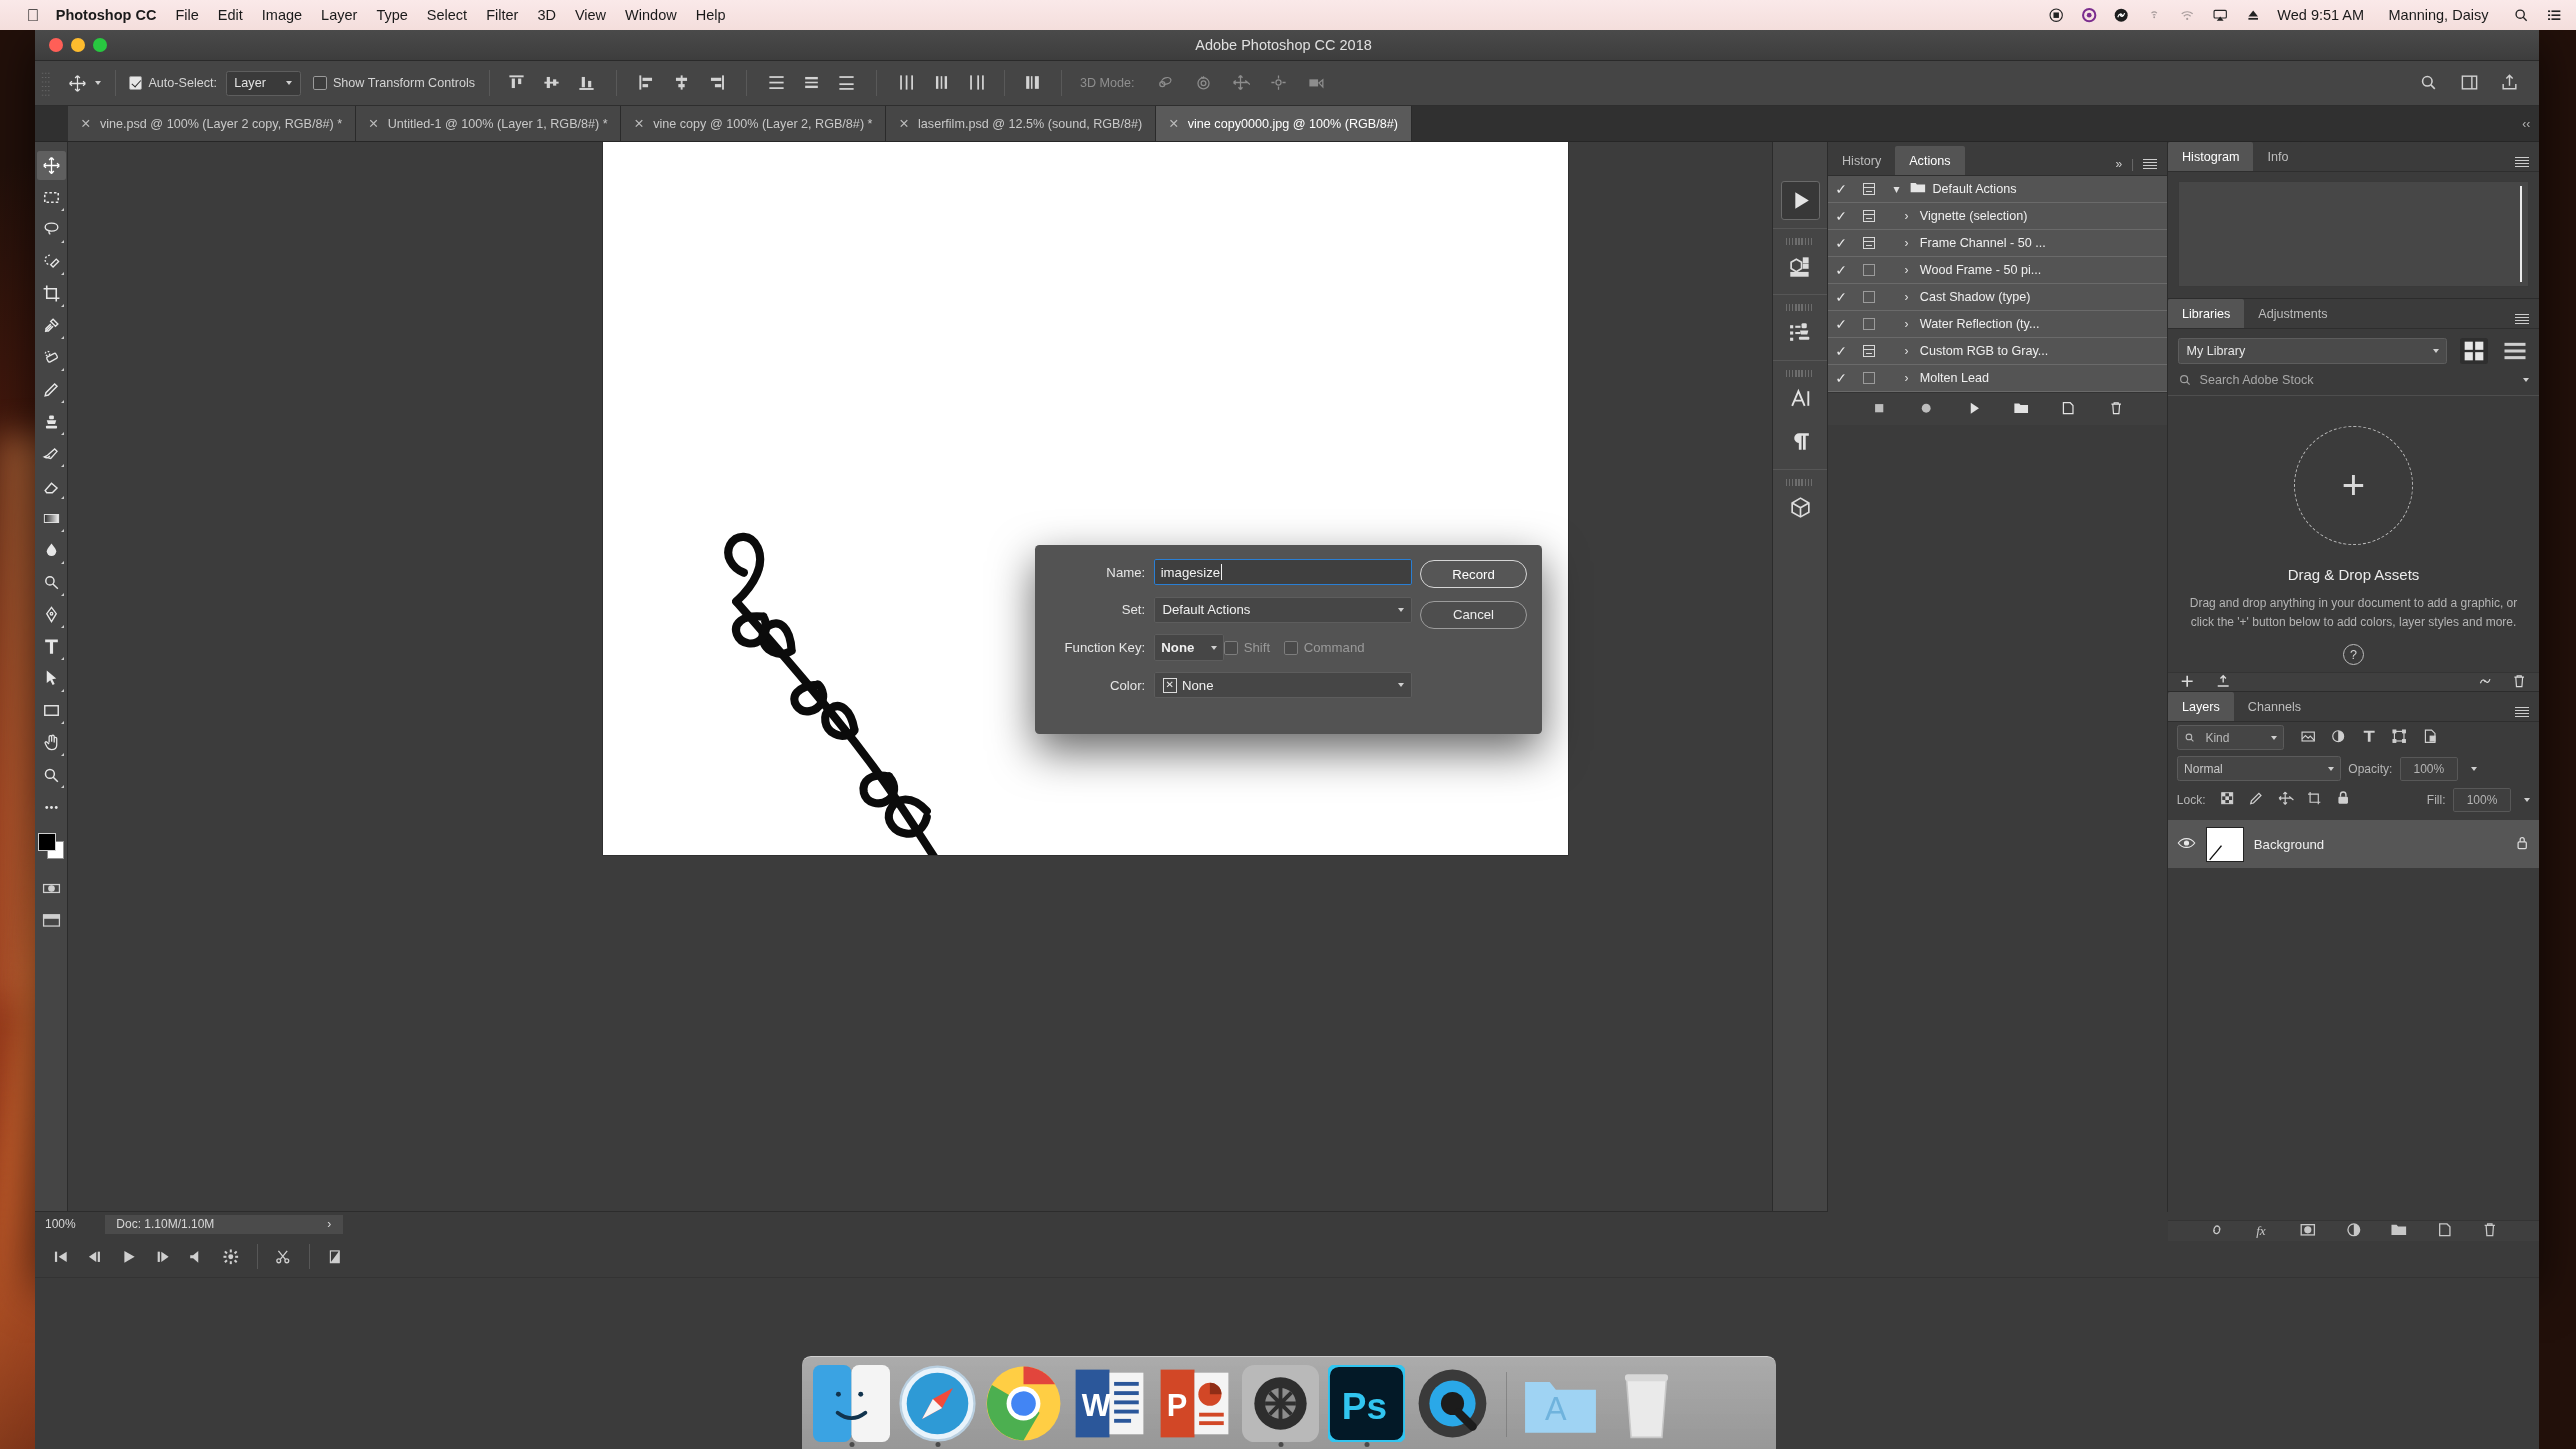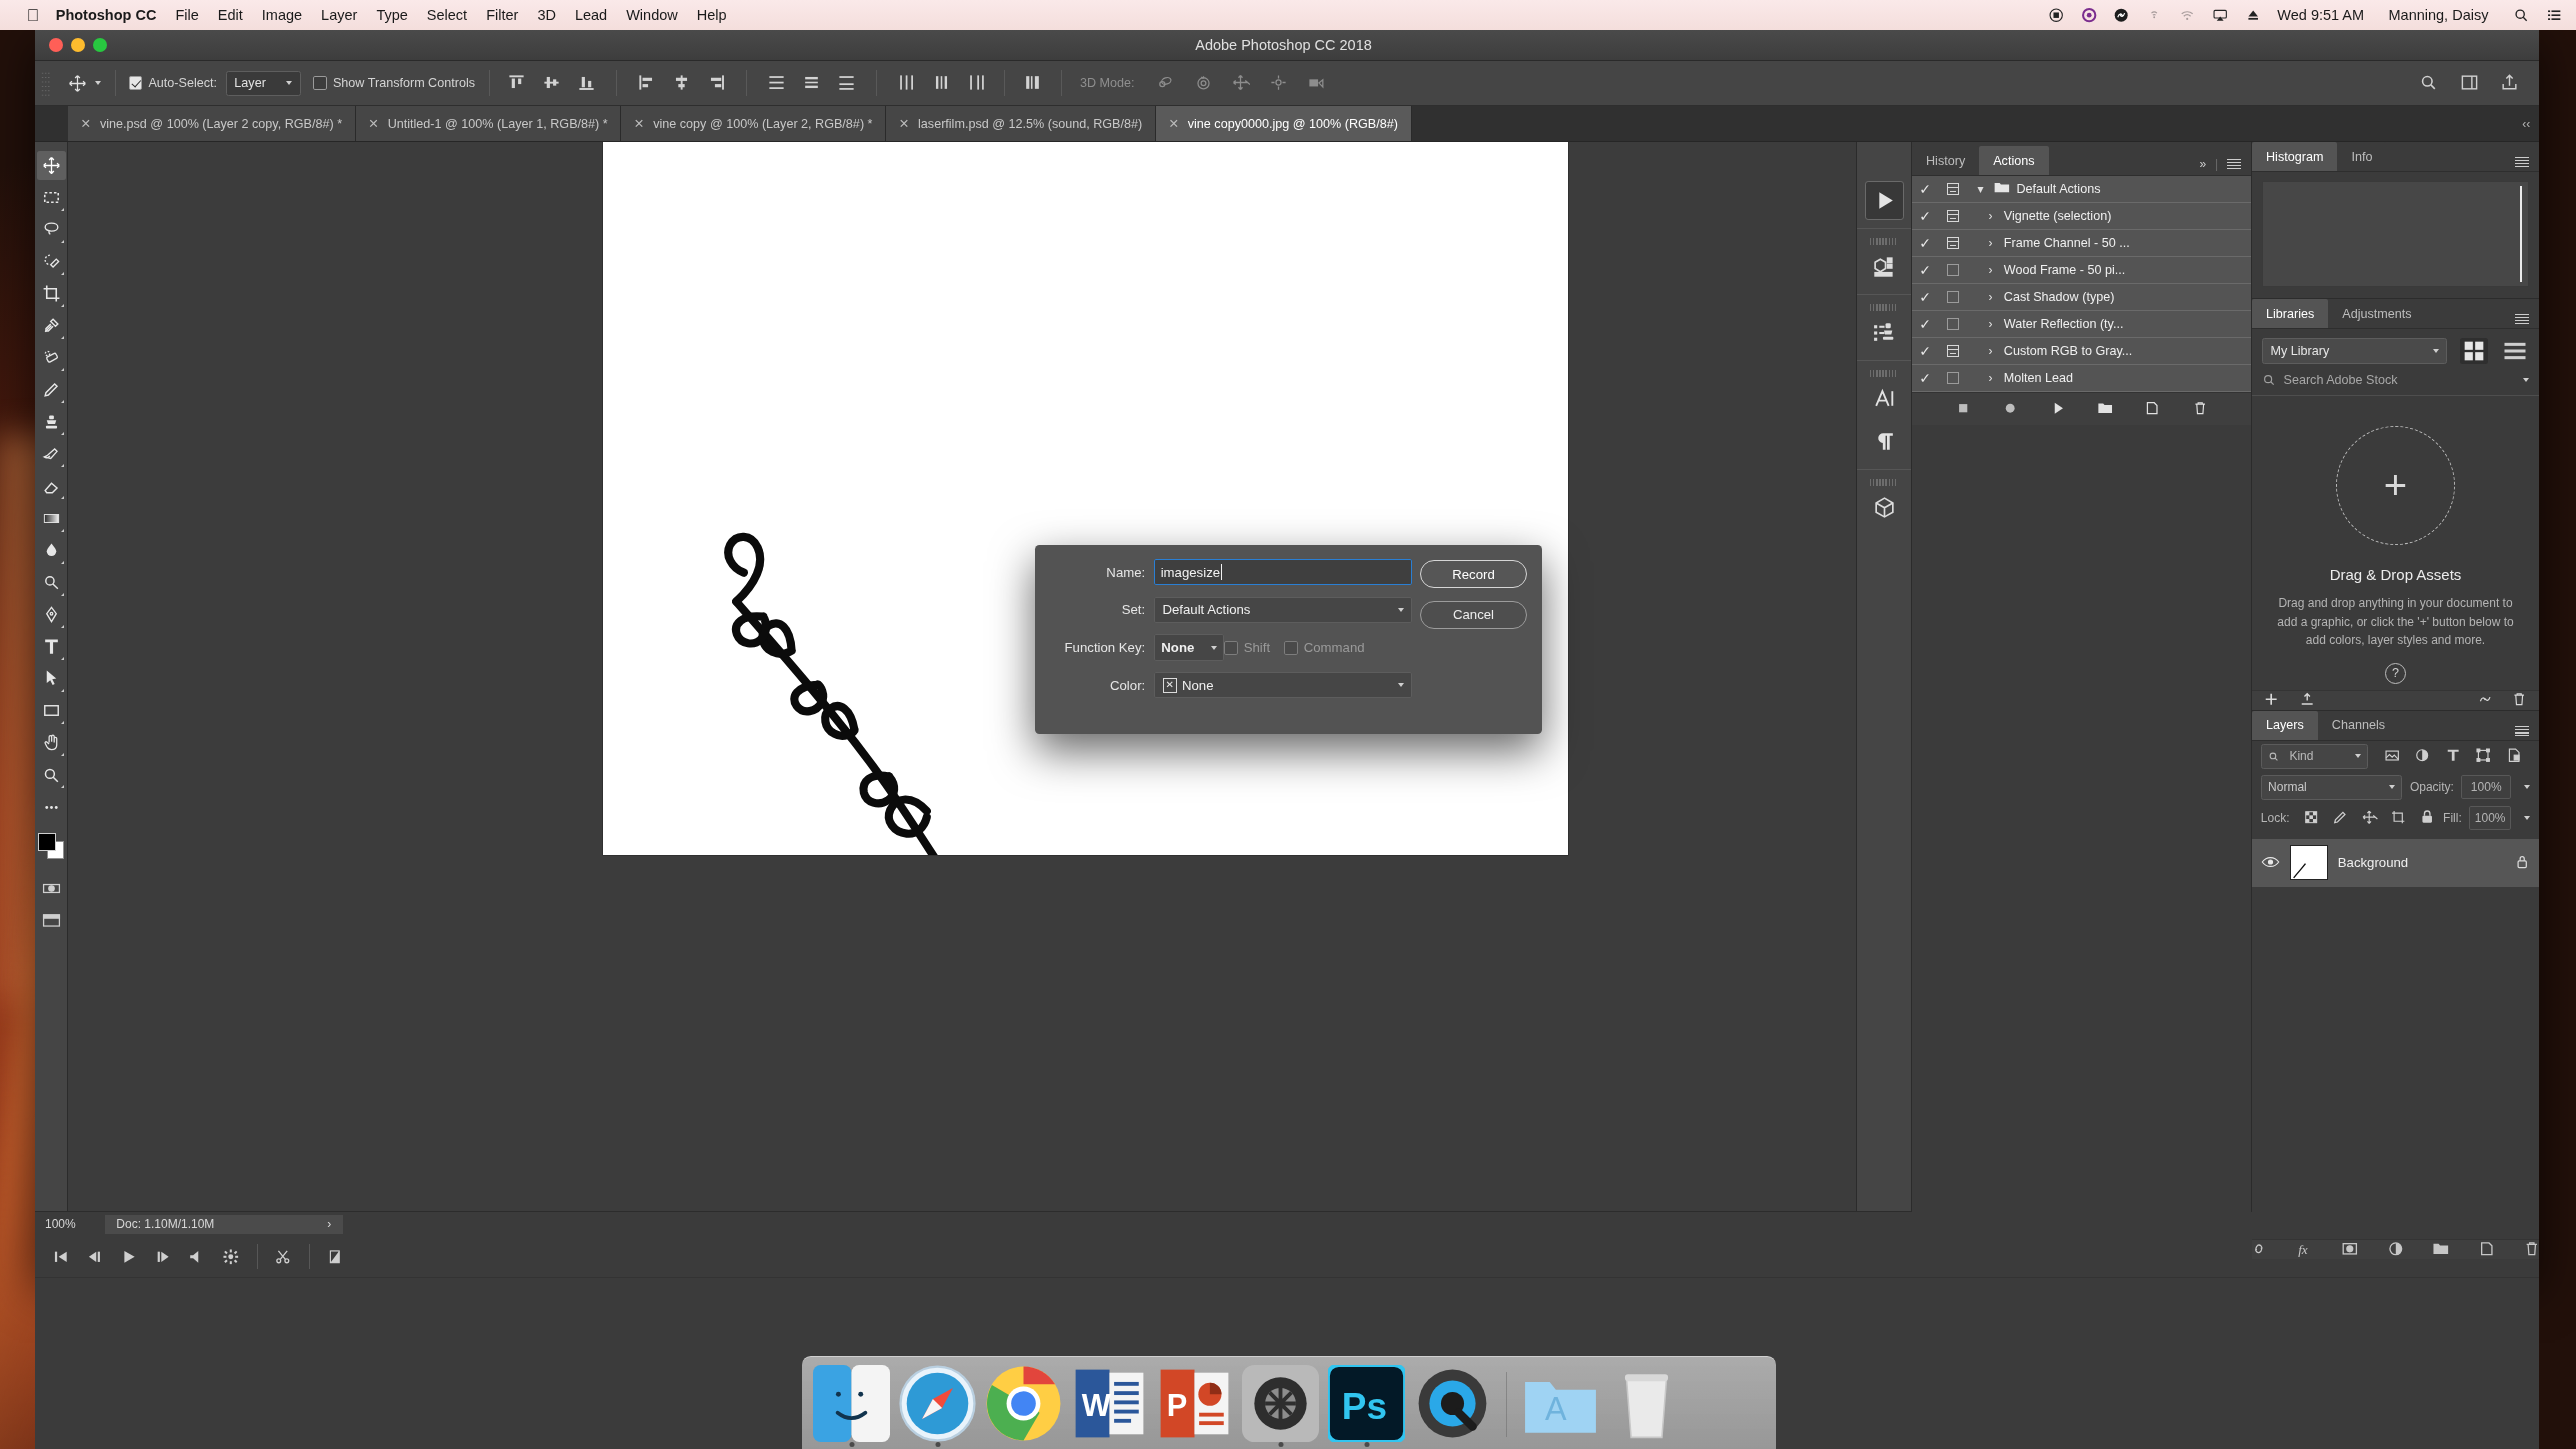--- a/index.html
+++ b/index.html
@@ -136,21 +136,21 @@
   }
   .stripBtn{ width:39px;height:39px;margin-bottom:3.8px;display:flex;align-items:center;justify-content:center;
              border-radius:3.1px;}
   .stripBtn.on{ background:#383838; border:0.6px solid #6a6a6a;}
   .stripBtn svg{ width:25px;height:25px; }
   .stripGrip{ width:28px;height:6.3px;margin:6.3px 0 2.5px;
      background-image:repeating-linear-gradient(90deg,#6d6d6d 0 1.3px,transparent 1.3px 3.1px);}
   .stripSep{ width:55px;height:0.6px;background:#565656;margin:3.8px 0; }
 
   #dockA{ width:340px; background:#3b3b3b; border-left:0.6px solid #2b2b2b; }
-  #dockB{ width:288px; background:#3b3b3b; border-left:0.6px solid #2b2b2b;
+  #dockB{ width:372px; background:#3b3b3b; border-left:0.6px solid #2b2b2b;
           display:flex;flex-direction:column; }
 
   .panelTabs{ height:34px;background:#3b3b3b;display:flex;align-items:flex-end;
               border-bottom:0.6px solid #2e2e2e;}
   .ptab{ padding:0 14px;height:29px;display:flex;align-items:center;font-size:12.6px;
          color:#bdbdbd;background:#3b3b3b;border-radius:1.9px 1.9px 0 0;}
   .ptab.active{ background:#545454;color:#ffffff; }
   .ptabFill{ flex:1;height:29px;background:#3b3b3b; }
   .ptabRight{ display:flex;align-items:center;gap:8.8px;padding:0 10px 3.8px 0;color:#cdcdcd;font-size:12px;}
   .hamb{ width:14px;height:10px;
@@ -289,21 +289,21 @@
   <span class="apple"></span>
   <span class="mi bold">Photoshop CC</span>
   <span class="mi">File</span>
   <span class="mi">Edit</span>
   <span class="mi">Image</span>
   <span class="mi">Layer</span>
   <span class="mi">Type</span>
   <span class="mi">Select</span>
   <span class="mi">Filter</span>
   <span class="mi">3D</span>
-  <span class="mi">Lead</span>
+  <span class="mi">View</span>
   <span class="mi">Window</span>
   <span class="mi">Help</span>
   <span class="spacer"></span>
   <div class="right">
     <span class="sicon">
         <svg viewBox="0 0 24 24">
           <circle cx="12" cy="12" r="9" fill="none" stroke="#222" stroke-width="1.6"></circle>
           <rect x="8" y="8" width="8" height="8" fill="#222"></rect>
         </svg>
       </span>

